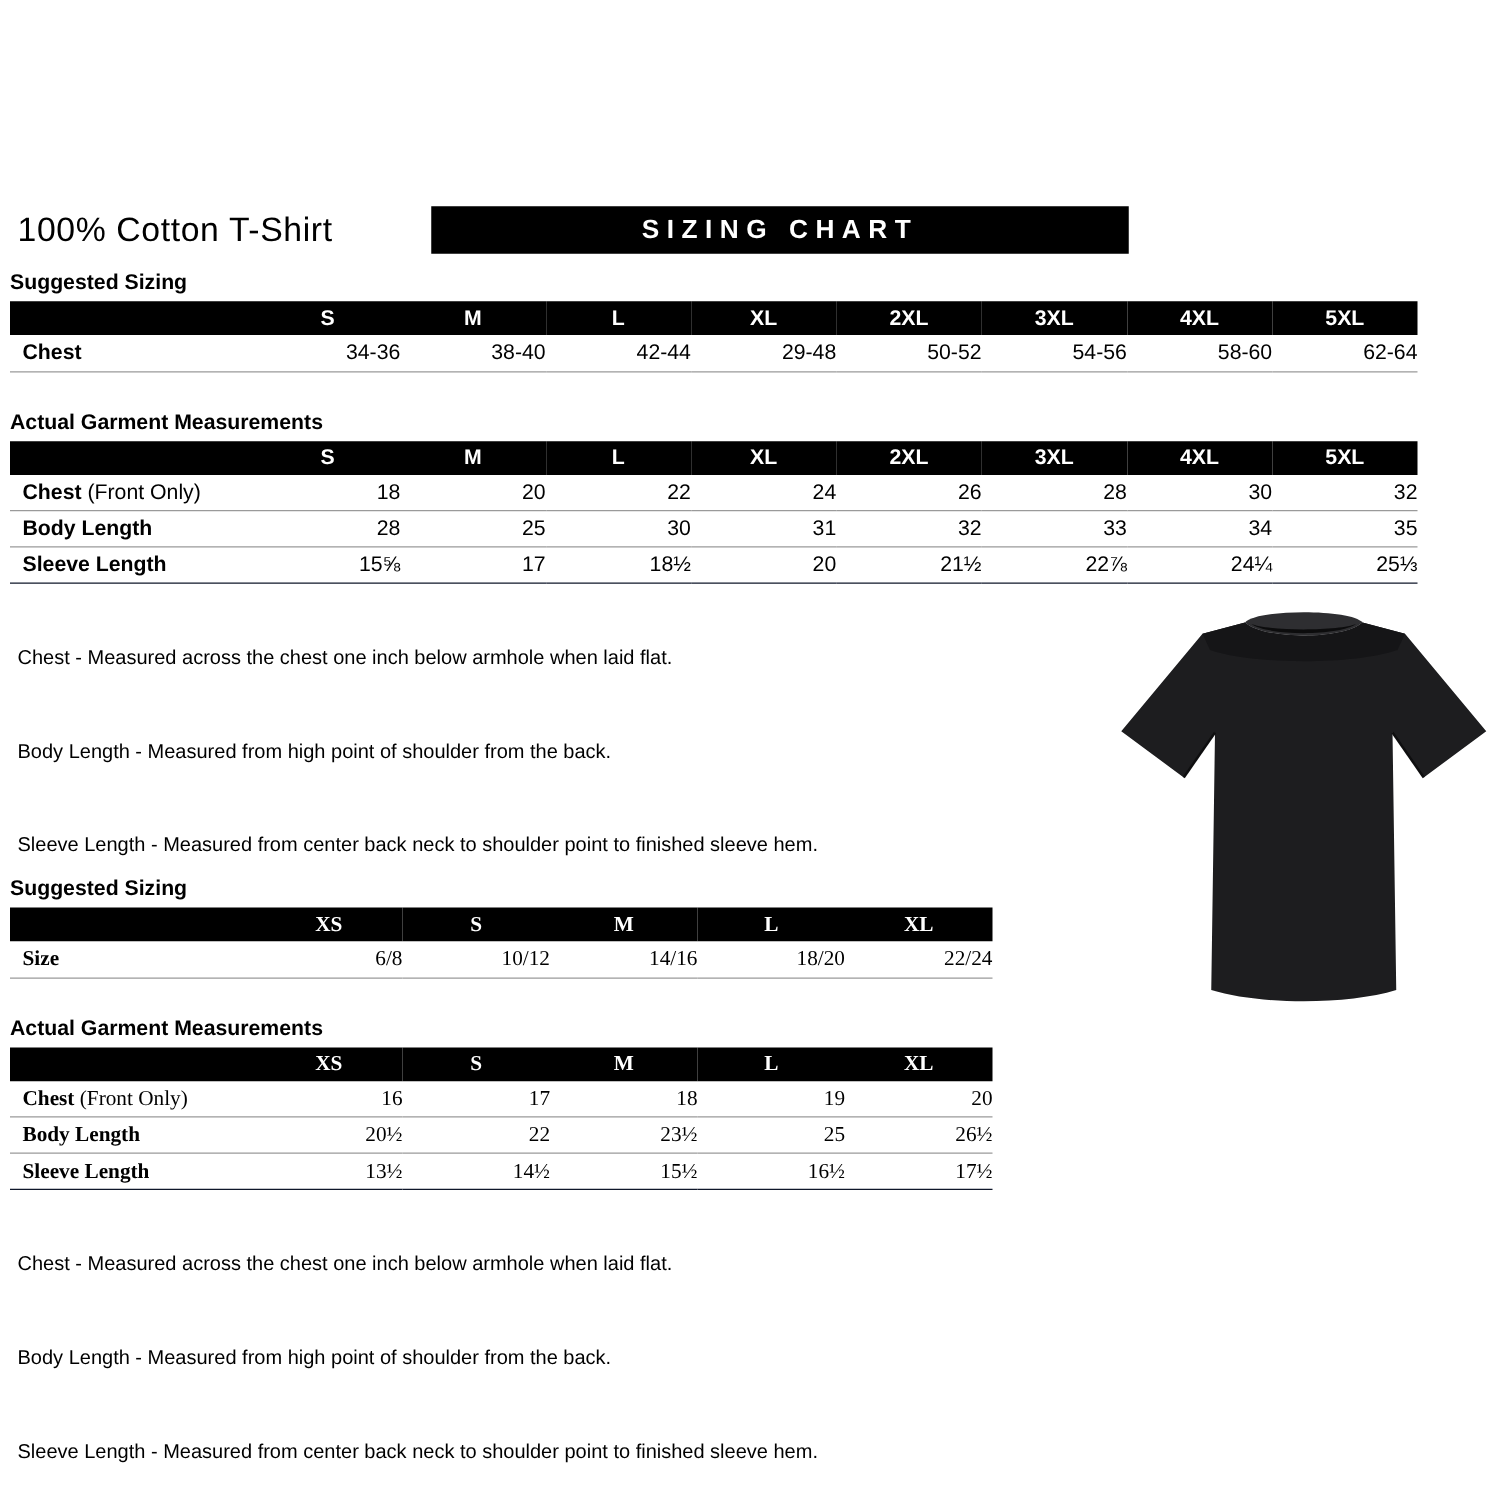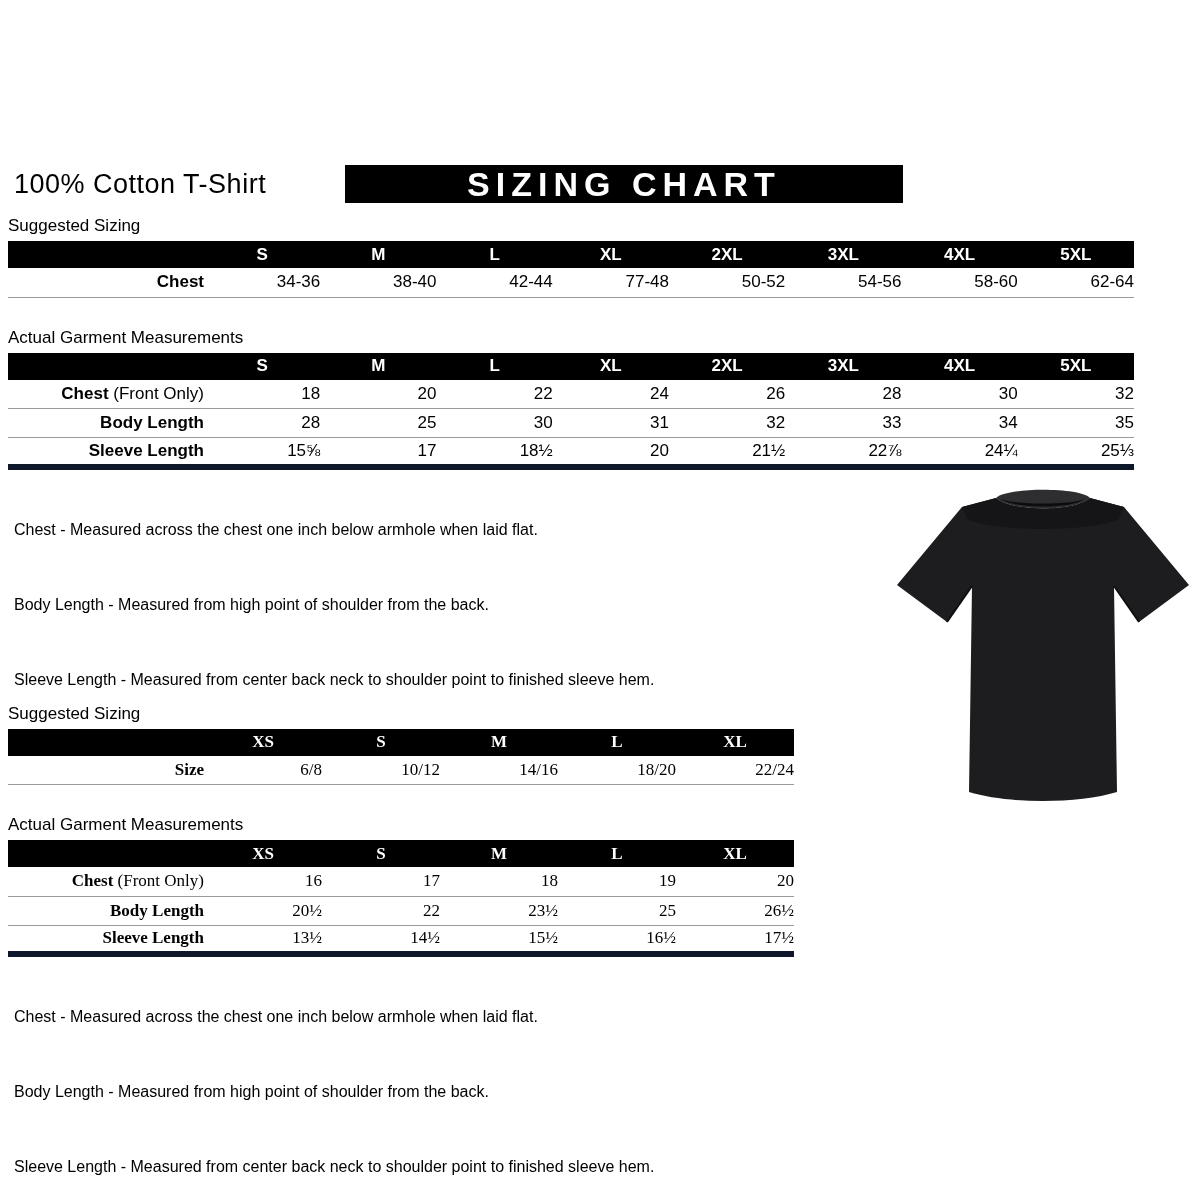--- a/index.html
+++ b/index.html
@@ -4,33 +4,33 @@
 <style>
   * { margin:0; padding:0; box-sizing:border-box; }
   html,body { background:#fff; }
   body { width:1200px; height:1200px; font-family:"Liberation Sans", sans-serif; color:#000; }
   .page { position:relative; width:1200px; height:1200px; background:#fff; overflow:hidden; }
   .content { position:absolute; left:8px; top:165px; width:1126px; }
 
   .header-row { position:relative; height:42px; }
   .page-title { position:absolute; left:6px; top:4px; font-size:27px; font-weight:400; letter-spacing:0.5px; }
   .banner { position:absolute; left:337px; top:0; width:558px; height:38px; background:#000; color:#fff;
-            display:flex; align-items:center; justify-content:center; font-size:34px; font-weight:bold; letter-spacing:6px; }
-
-  .section-label { font-size:17px; font-weight:400; margin:9px 0 5px 0; }
+            display:flex; align-items:center; justify-content:center; font-size:21px; font-weight:bold; letter-spacing:6px; }
+
+  .section-label { font-size:17px; font-weight:700; margin:9px 0 5px 0; }
   .section-label.gap { margin-top:30px; }
 
   table.size-table { border-collapse:collapse; table-layout:fixed; }
   table.size-table.adult { width:1126px; }
   table.size-table.youth { width:786px;font-family:Liberation Serif, serif; }
   table.size-table th { background:#000; color:#fff; font-size:17px; font-weight:bold; height:27px; text-align:center; padding:0; }
   table.size-table td { font-size:17px; height:29px; text-align:right; border-bottom:1px solid #9a9a9a; padding:0; }
-  table.size-table td.row-label { text-align:right; padding-left:10px; font-weight:bold; white-space:nowrap; }
+  table.size-table td.row-label { text-align:left; padding-left:10px; font-weight:bold; white-space:nowrap; }
   table.size-table td.row-label .sub { font-weight:400; }
-  table.size-table.thick-bottom tbody tr:last-child td { border-bottom:6px solid #0f172a; }
+  table.size-table.thick-bottom tbody tr:last-child td { border-bottom:1px solid #0f172a; }
 
   .notes { margin:10px 0 0 6px; }
   .notes p { font-size:16px; line-height:30px;margin-top:45px; }
 
   .youth-title { margin-top:14px; font-size:26px; font-weight:bold; letter-spacing:0.3px; }
 
   .tshirt-wrap { position:absolute; left:893px; top:472px; width:300px; height:348px; }
 </style>
 </head>
 <body>
@@ -68,21 +68,21 @@
           <th>4XL</th>
           <th>5XL</th>
         </tr>
       </thead>
       <tbody>
         <tr>
           <td class="row-label">Chest</td>
           <td>34-36</td>
           <td>38-40</td>
           <td>42-44</td>
-          <td>77-48</td>
+          <td>29-48</td>
           <td>50-52</td>
           <td>54-56</td>
           <td>58-60</td>
           <td>62-64</td>
         </tr>
       </tbody>
     </table>
 
     <div class="section-label gap">Actual Garment Measurements</div>
     <table class="size-table adult thick-bottom">

